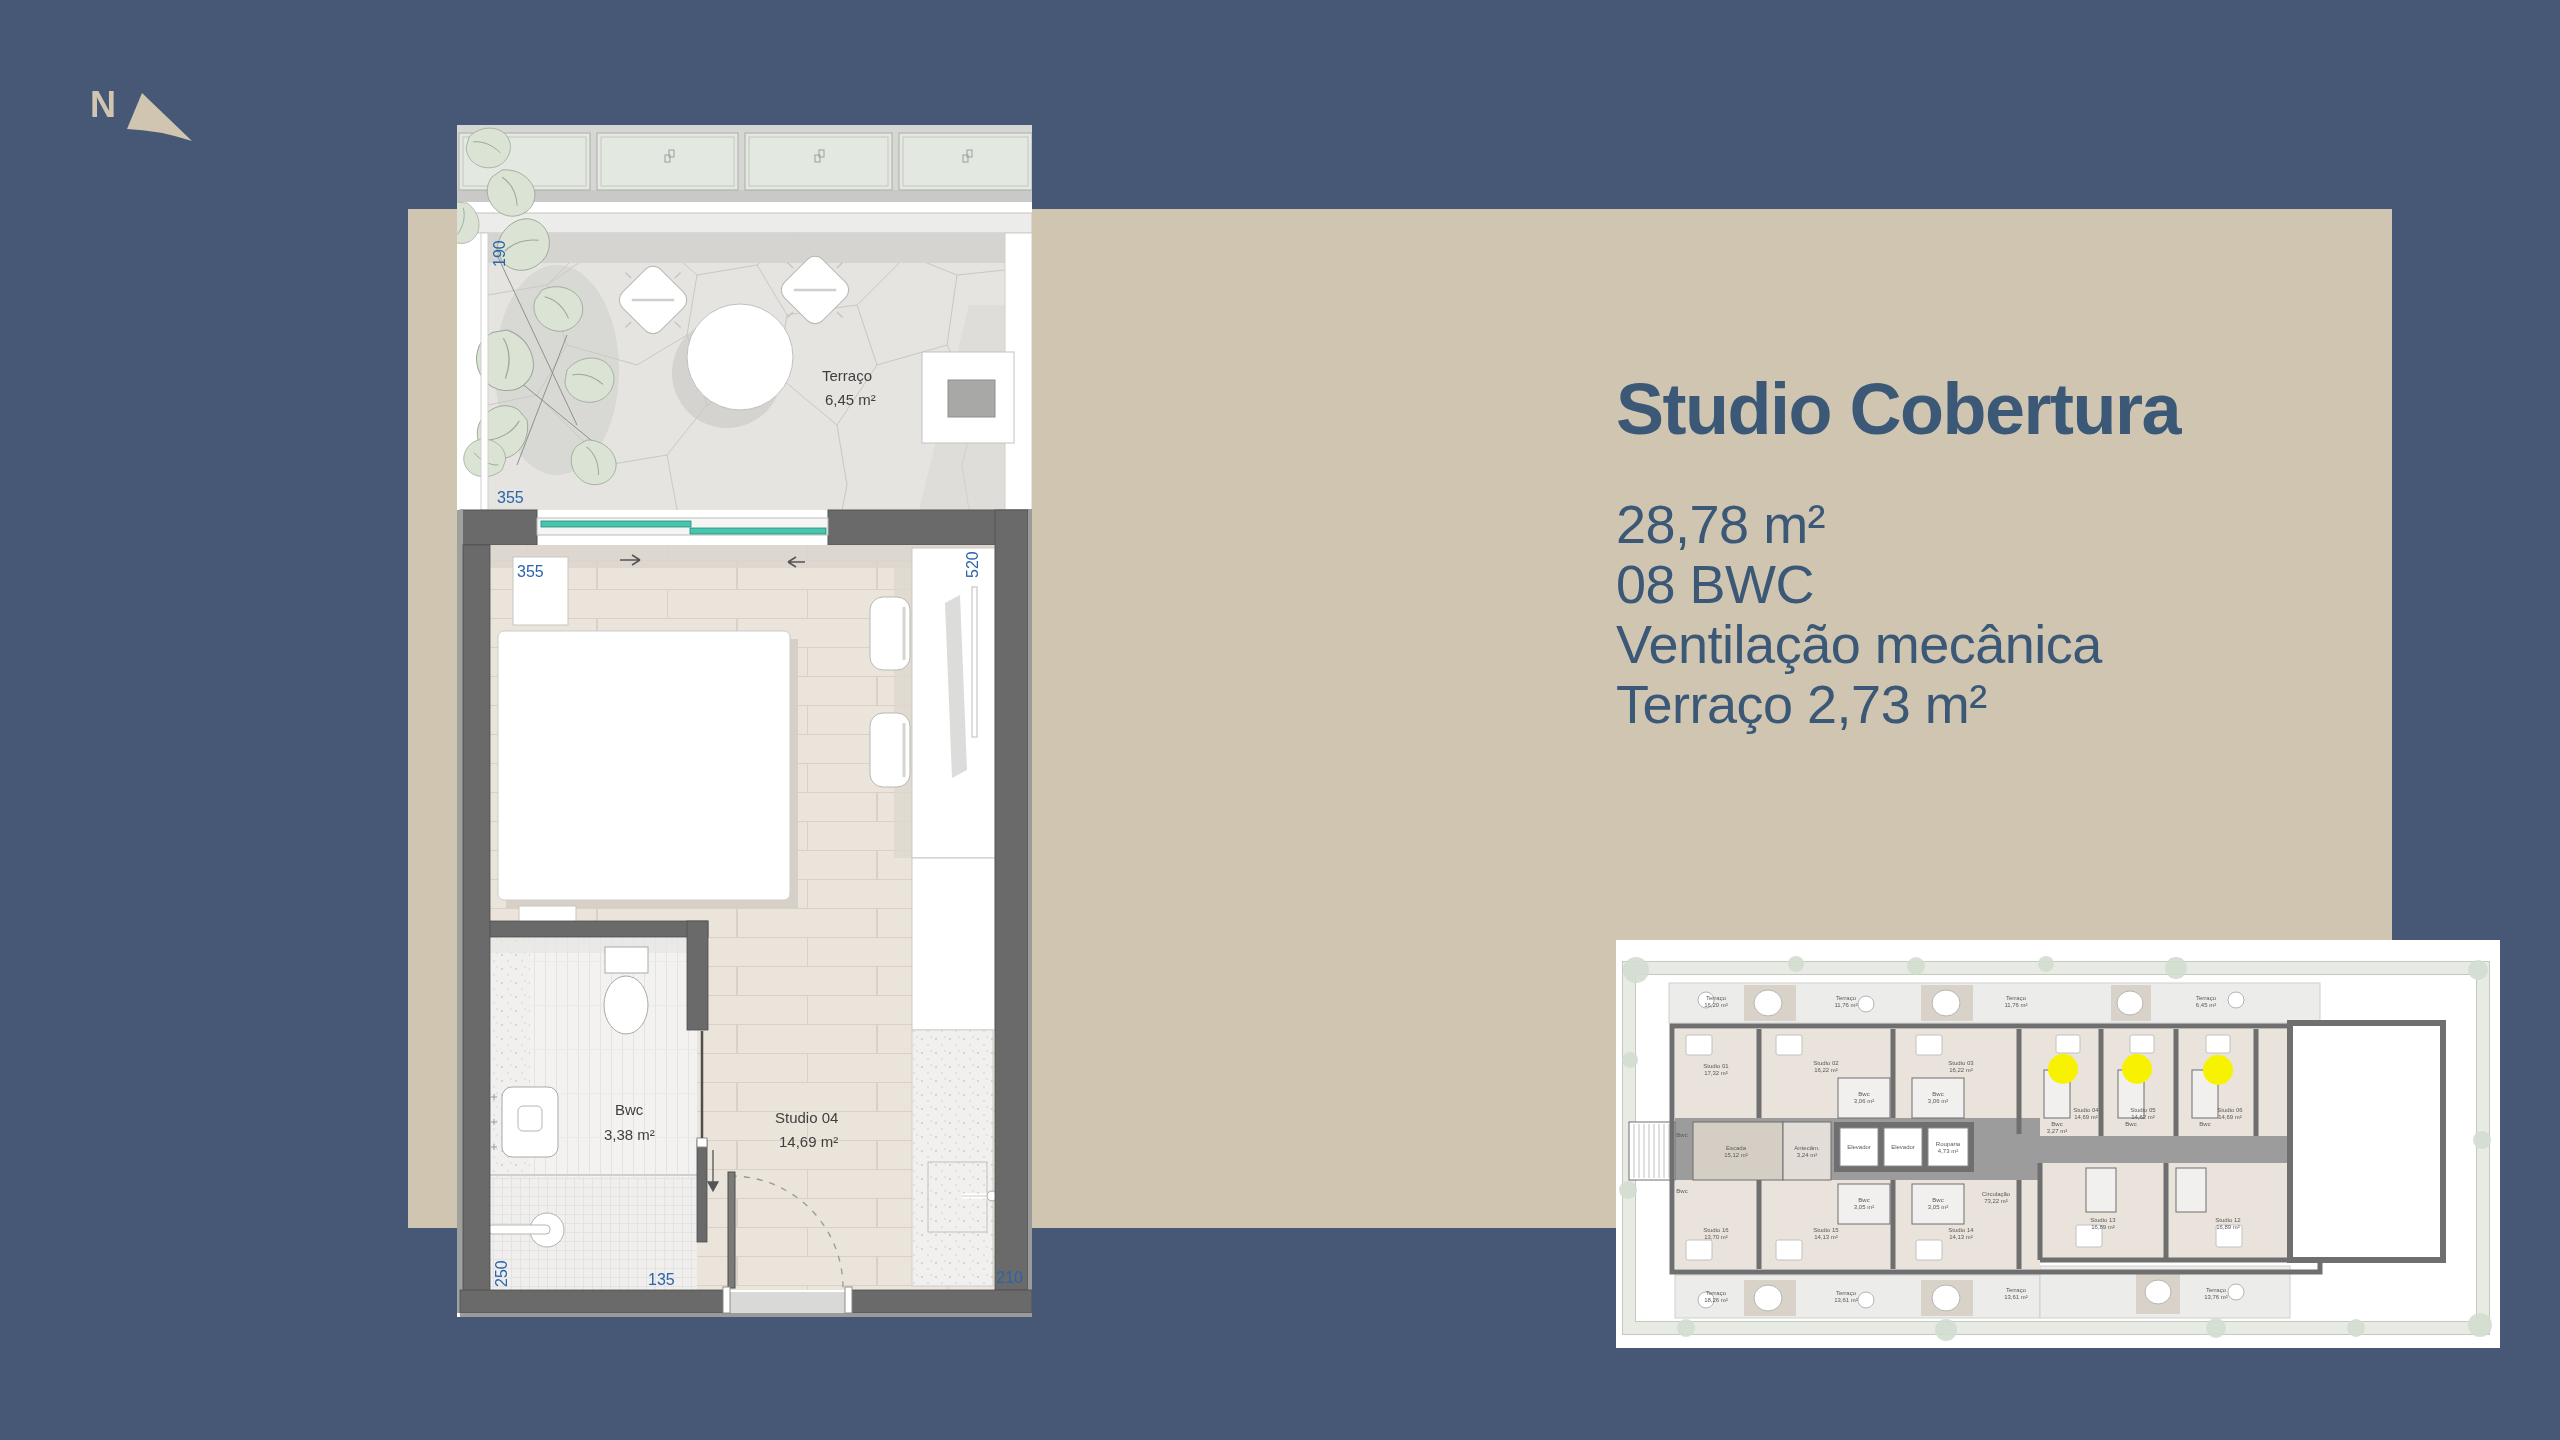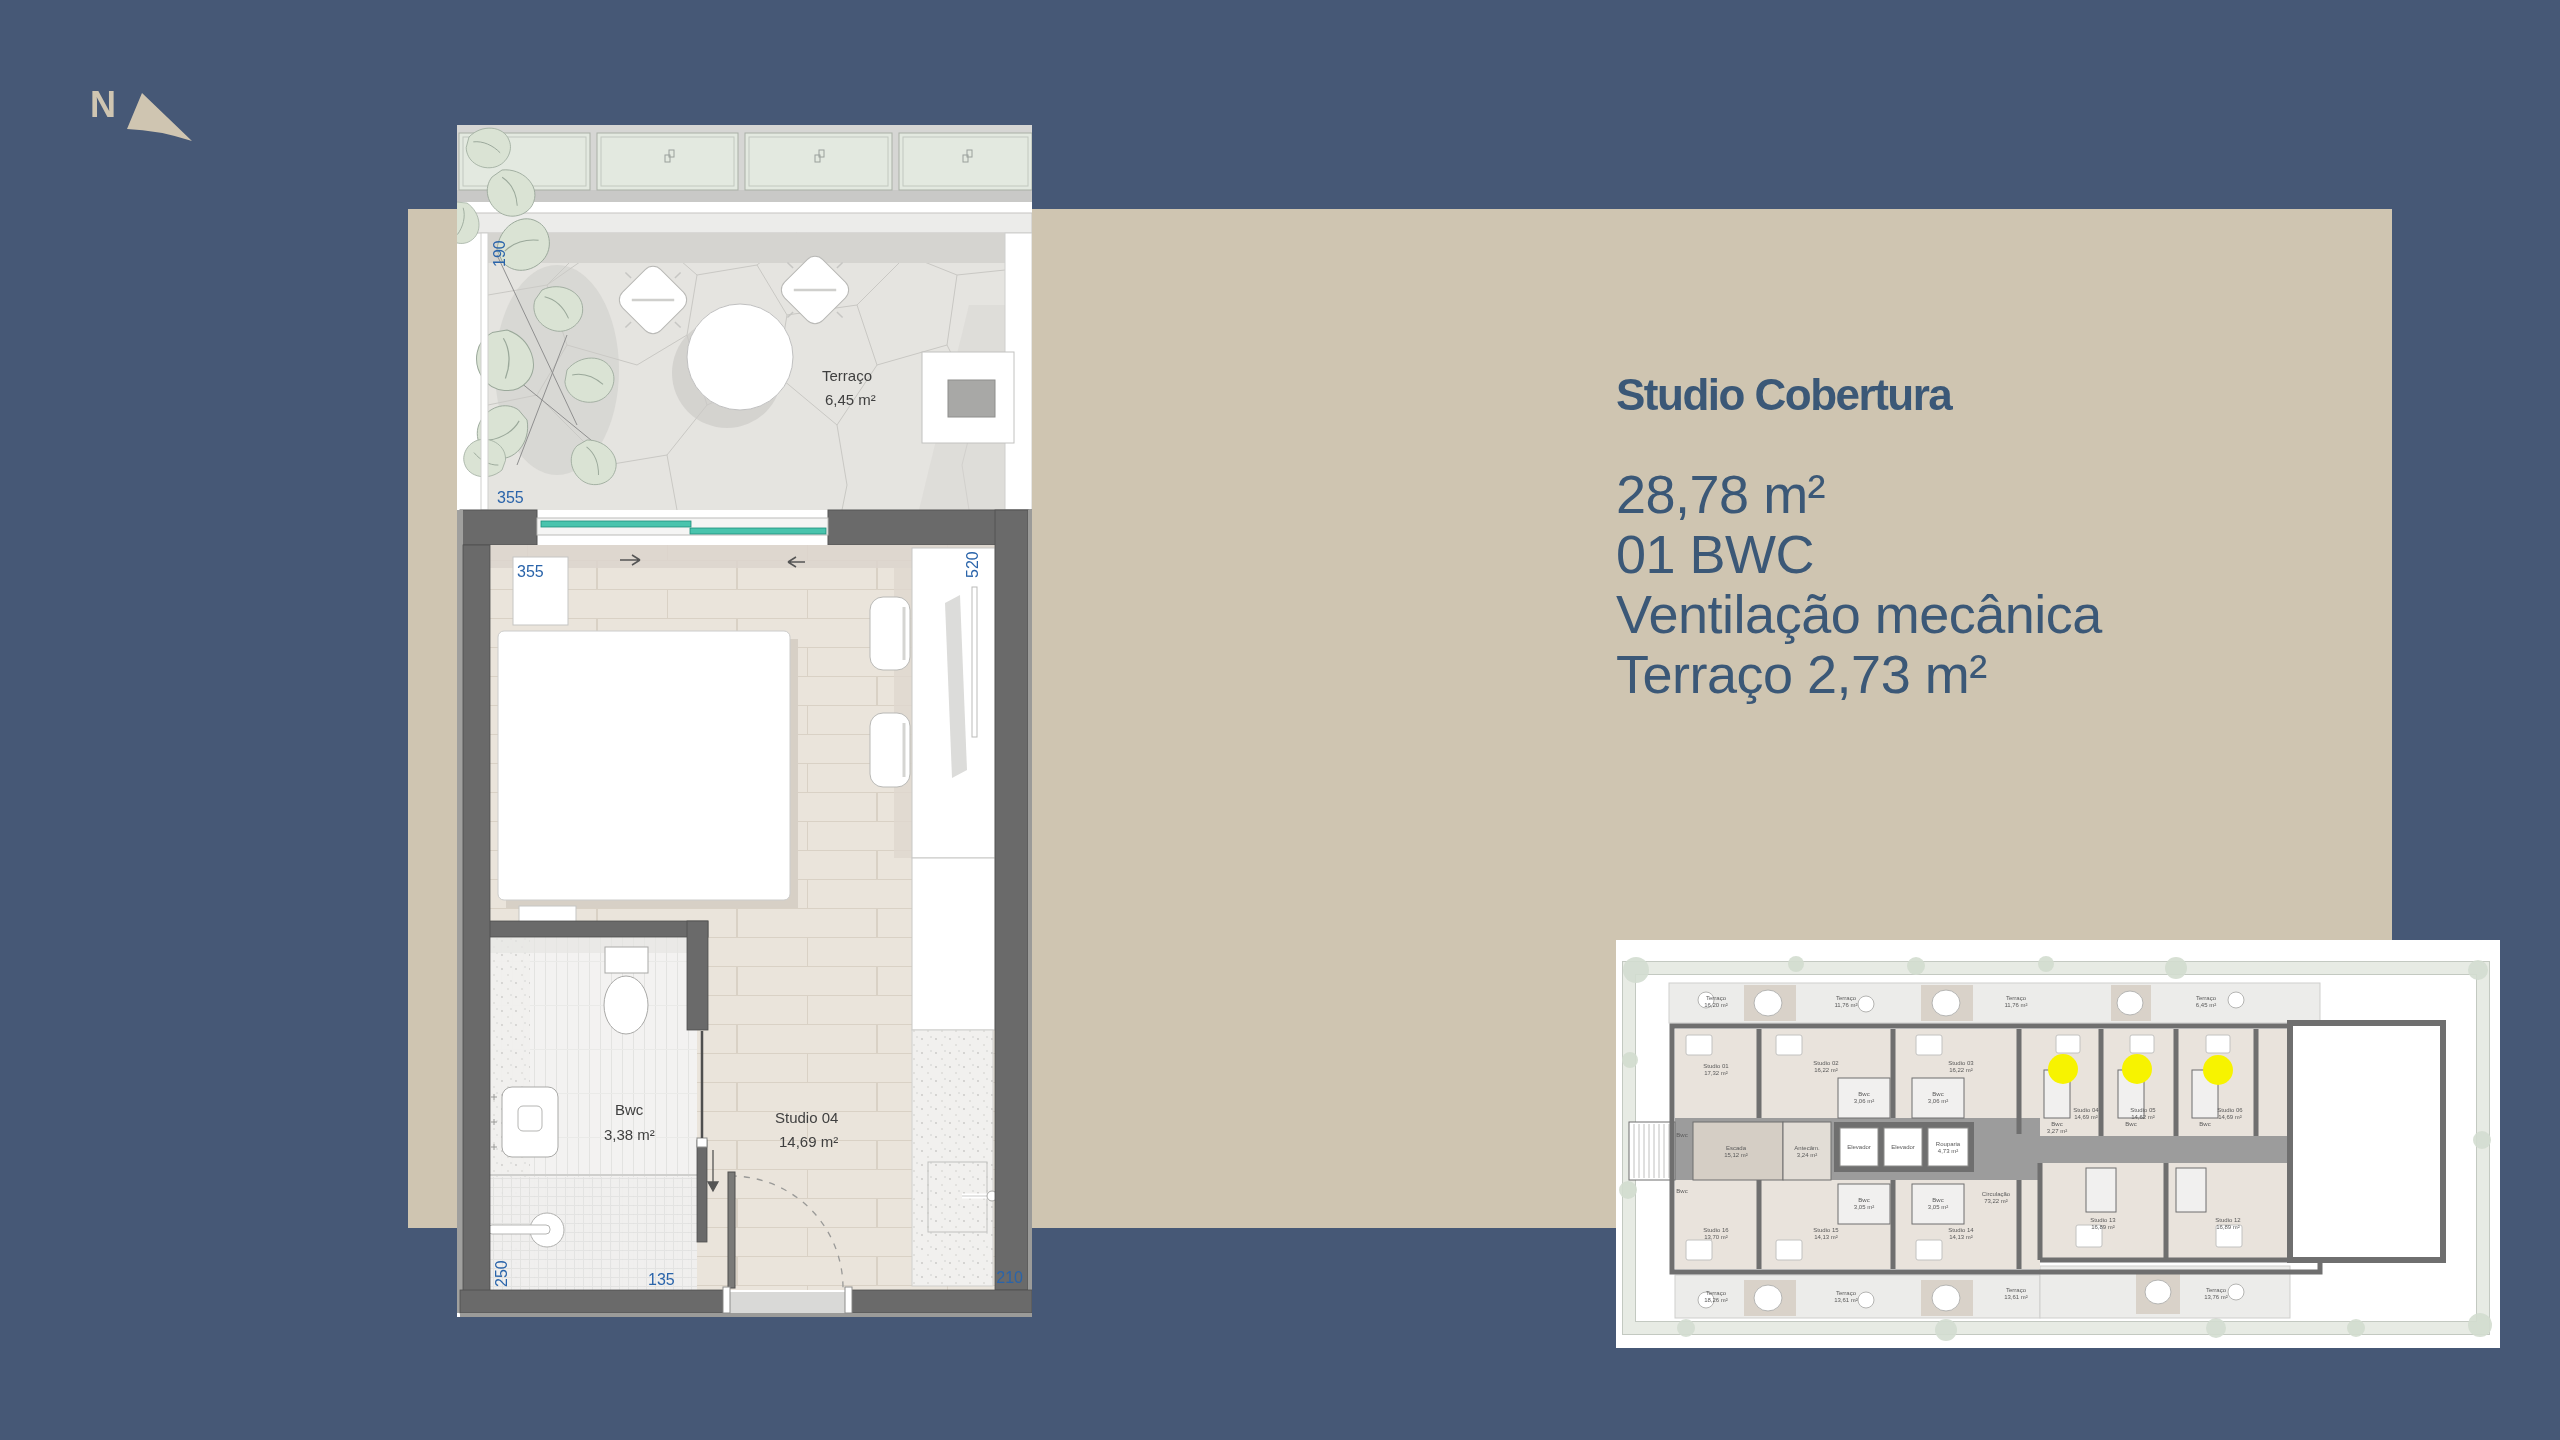--- a/index.html
+++ b/index.html
@@ -7,21 +7,21 @@
     width:2560px;height:1440px;position:relative;overflow:hidden;
     background:#465876;
     font-family:"Liberation Sans", sans-serif;
   }
   .panel{
     position:absolute;left:408px;top:209px;width:1984px;height:1019px;
     background:#cfc5b1;
   }
   .compass{position:absolute;left:55px;top:25px;width:160px;height:130px;}
   .info{position:absolute;left:1616px;top:372px;width:760px;color:#3b5877;}
-  .info .title{font-size:44px;font-weight:bold;letter-spacing:-1.5px;line-height:1.05;}
+  .info .title{font-size:72px;font-weight:bold;letter-spacing:-1.5px;line-height:1.05;}
   .info .lines{margin-top:46px;font-size:54px;line-height:60px;letter-spacing:-0.5px;}
   .plan-wrap{position:absolute;left:457px;top:125px;width:575px;height:1192px;}
   .mini-wrap{position:absolute;left:1616px;top:940px;width:884px;height:408px;background:#ffffff;}
   svg text{font-family:"Liberation Sans", sans-serif;}
   .dim{fill:#2a64aa;font-size:16px;}
   .rlabel{fill:#3f3f3f;font-size:15px;}
   .mlabel{fill:#5a5a5a;font-size:6px;}
 </style>
 </head>
 <body>
@@ -32,21 +32,21 @@
   <svg width="160" height="130" viewBox="0 0 160 130">
     <text x="35" y="92" font-size="36" font-weight="bold" fill="#cfc5b1">N</text>
     <path d="M87,68 L137,116 Q103,105 72,104 Z" fill="#cfc5b1"></path>
   </svg>
 </div>
 
 <div class="info">
   <div class="title">Studio Cobertura</div>
   <div class="lines">
     <div>28,78 m²</div>
-    <div>01 BWC</div>
+    <div>08 BWC</div>
     <div>Ventilação mecânica</div>
     <div>Terraço 2,73 m²</div>
   </div>
 </div>
 
 <div class="plan-wrap">
 <svg width="575" height="1192" viewBox="0 0 575 1192">
   <defs>
     <pattern id="planks" width="140" height="58" patternUnits="userSpaceOnUse">
       <rect width="140" height="58" fill="#eae4db"></rect>

